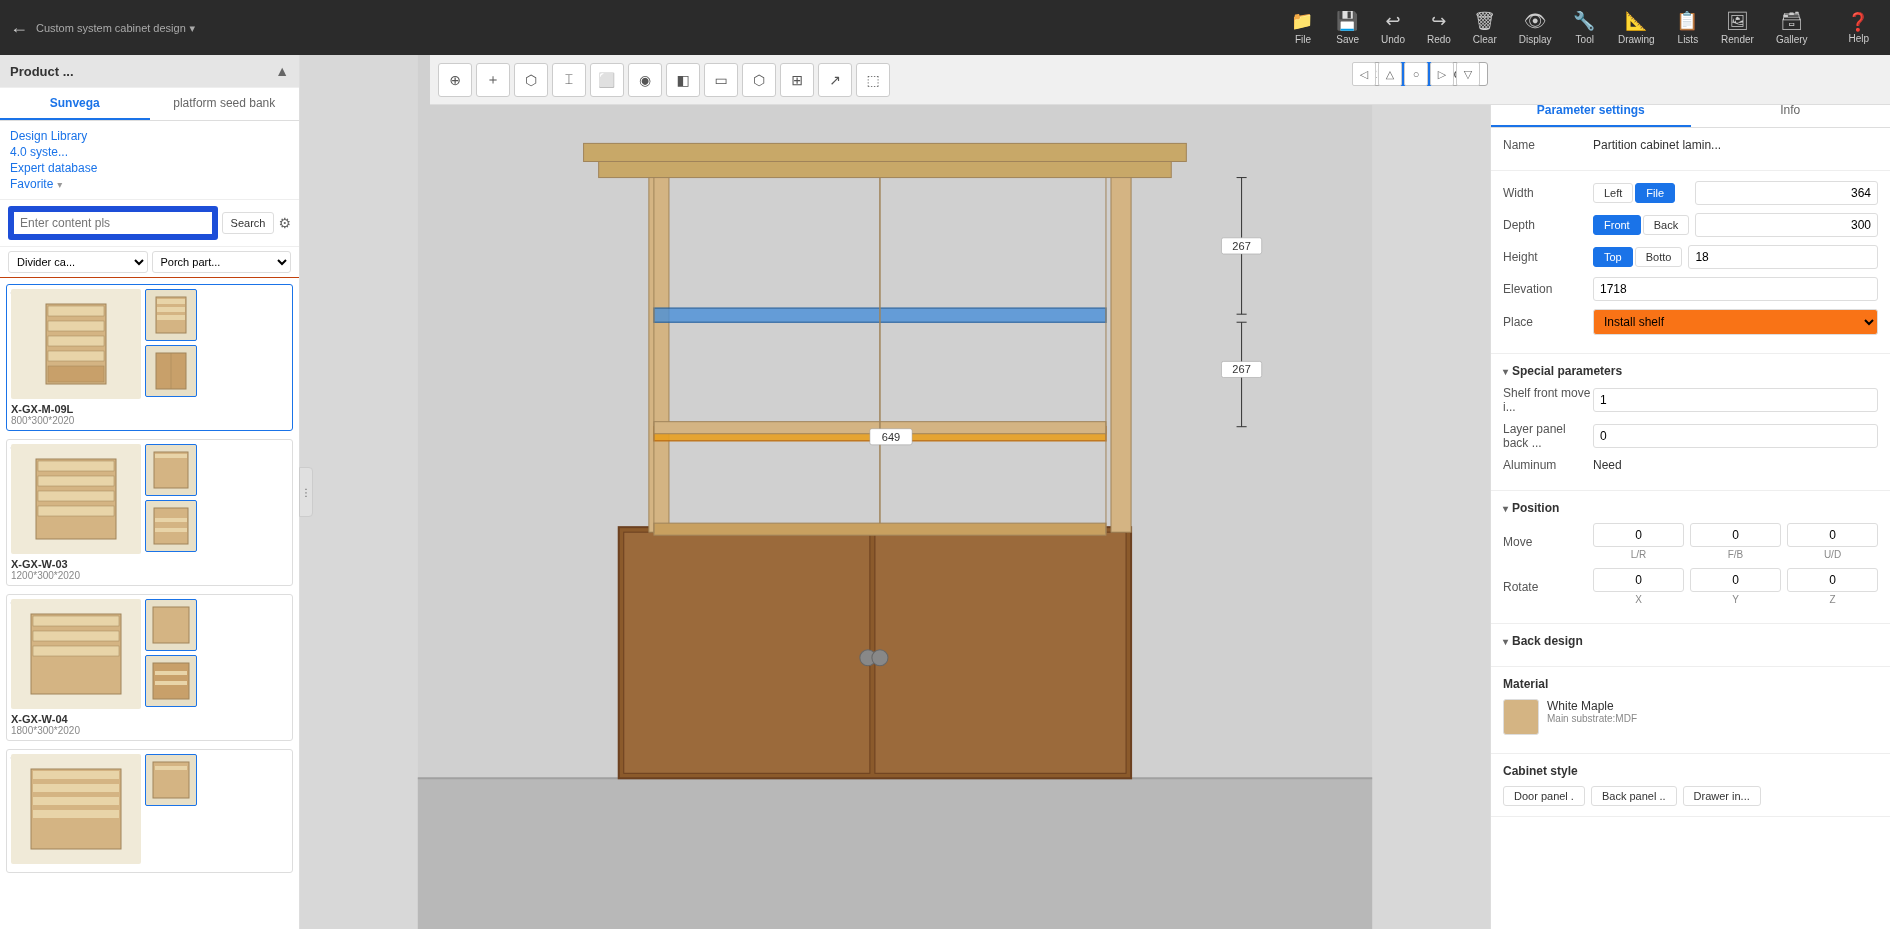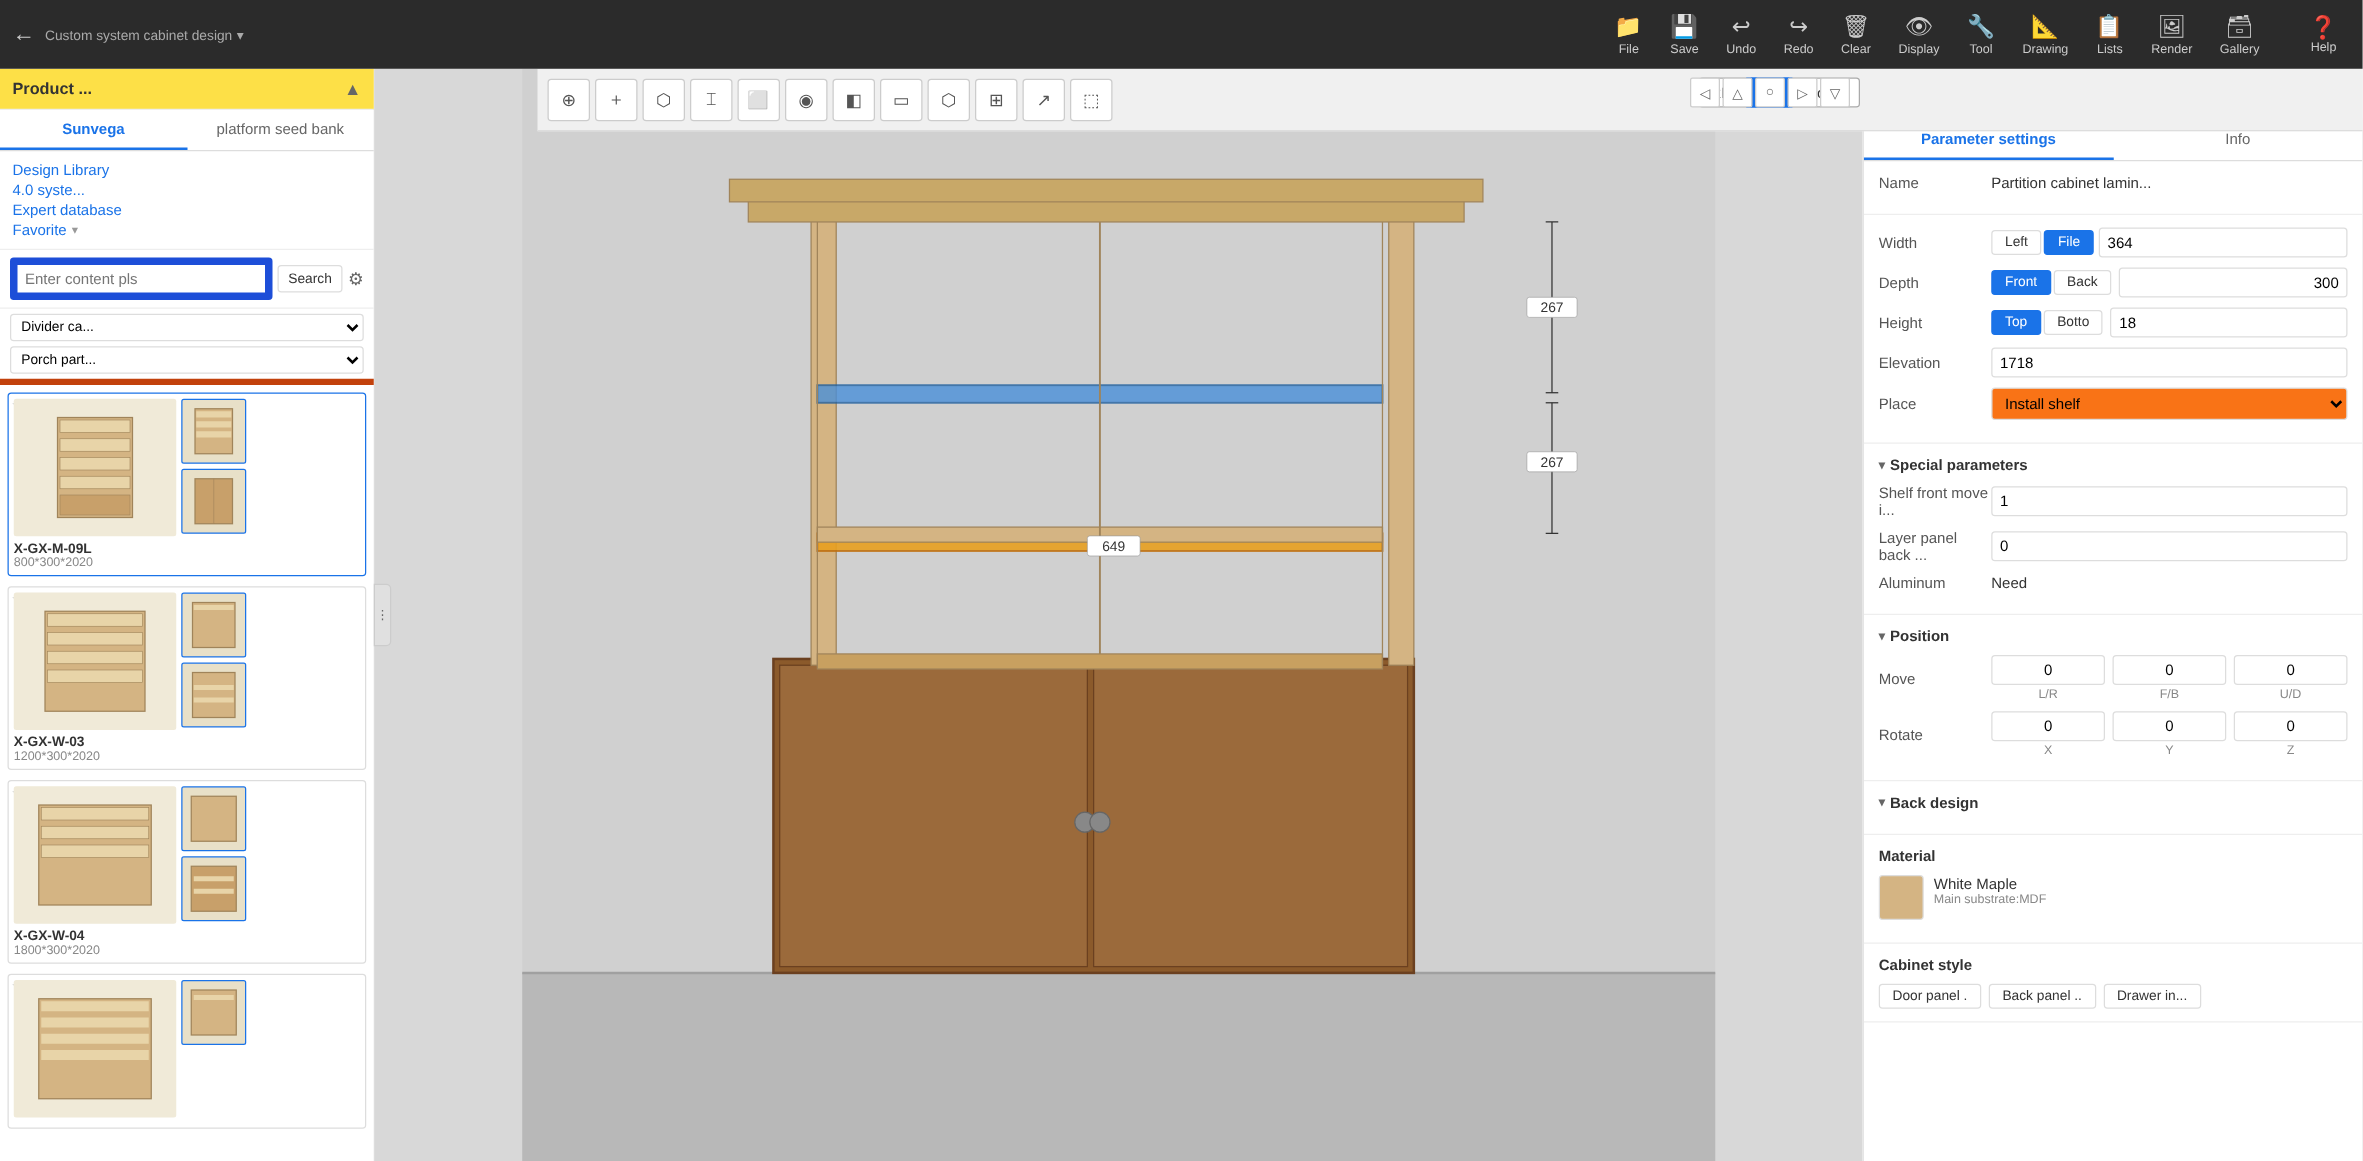--- a/index.html
+++ b/index.html
@@ -54,22 +54,22 @@
       background: #fff; color: #333;
     }
 
     
     #left-sidebar {
       position: absolute; top: 55px; left: 0; width: 300px; bottom: 0;
       background: #fff; border-right: 1px solid #ddd; z-index: 80;
       display: flex; flex-direction: column;
     }
     .sidebar-header {
-      display: flex; align-items: flex-start; padding: 8px 10px;
-      border-bottom: 1px solid #eee; background: #fde047;
+      display: flex; align-items: center; padding: 8px 10px;
+      border-bottom: 1px solid #eee; background: #e5e5e5;
     }
     .sidebar-header-title {
       font-size: 13px; font-weight: bold; flex: 1; color: #333;
     }
     .sidebar-collapse-btn {
       cursor: pointer; color: #666; font-size: 14px;
     }
     .sidebar-tabs {
       display: flex; border-bottom: 1px solid #ddd;
     }
@@ -92,21 +92,21 @@
       font-size: 12px; outline: none;
     }
     .search-btn {
       background: #fff; border: 1px solid #ddd; border-radius: 3px;
       padding: 4px 8px; cursor: pointer; font-size: 11px; color: #333;
     }
     .filter-btn {
       background: none; border: none; cursor: pointer; color: #666; font-size: 14px;
     }
     .sidebar-filters {
-      display: flex; gap: 4px; padding: 4px 8px; border-bottom: 5px solid #c2410c; flex-direction: column;
+      display: flex; gap: 4px; padding: 4px 8px; border-bottom: 1px solid #c2410c;
     }
     .filter-select {
       flex: 1; border: 1px solid #ddd; border-radius: 3px; padding: 3px 4px;
       font-size: 11px; background: #fff; cursor: pointer;
     }
     .sidebar-content {
       flex: 1; overflow-y: auto; padding: 6px;
     }
     .product-card {
       border: 1px solid #ddd; border-radius: 3px; margin-bottom: 8px;
@@ -549,21 +549,21 @@
     </div>
   </div>
 
   <div class="rp-section">
     <div class="rp-row">
       <span class="rp-label">Width</span>
       <div class="rp-btn-group">
         <button class="rp-btn">Left</button>
         <button class="rp-btn active">File</button>
       </div>
-      <input class="rp-input" style="width: 60px; margin-left: 4px;" value="364">
+      <input class="rp-input" style="width: 60px; margin-left: 20px; text-align: right;" value="364">
     </div>
 
     <div class="rp-row">
       <span class="rp-label">Depth</span>
       <div class="rp-btn-group">
         <button class="rp-btn active">Front</button>
         <button class="rp-btn">Back</button>
       </div>
       <input class="rp-input" style="width: 60px; margin-left: 6px; text-align: right;" value="300">
     </div>

